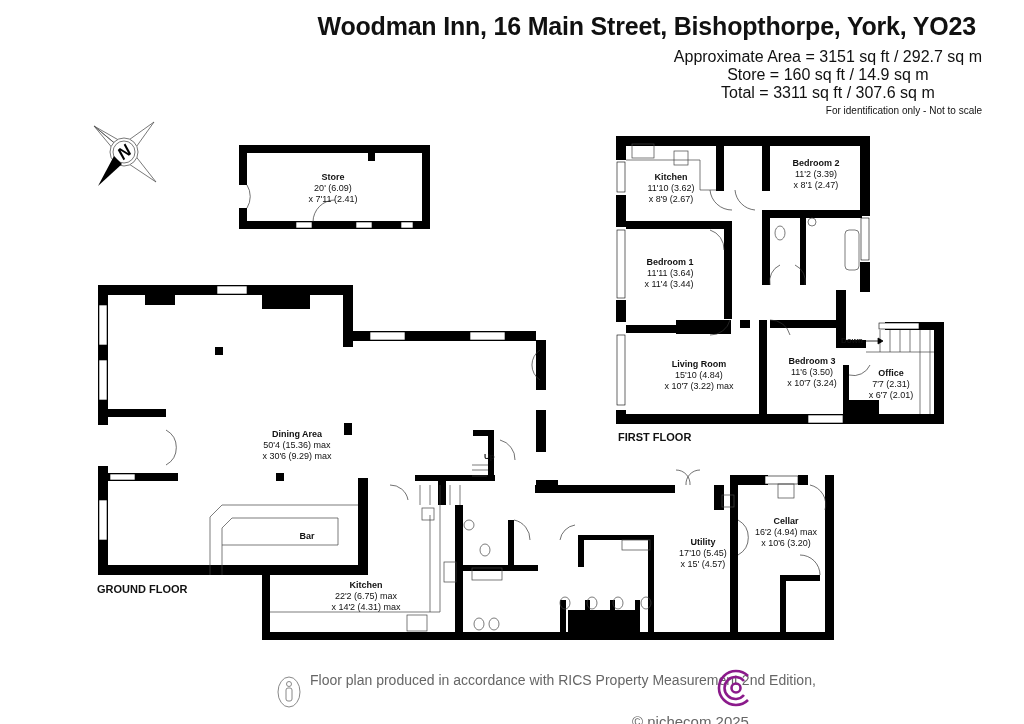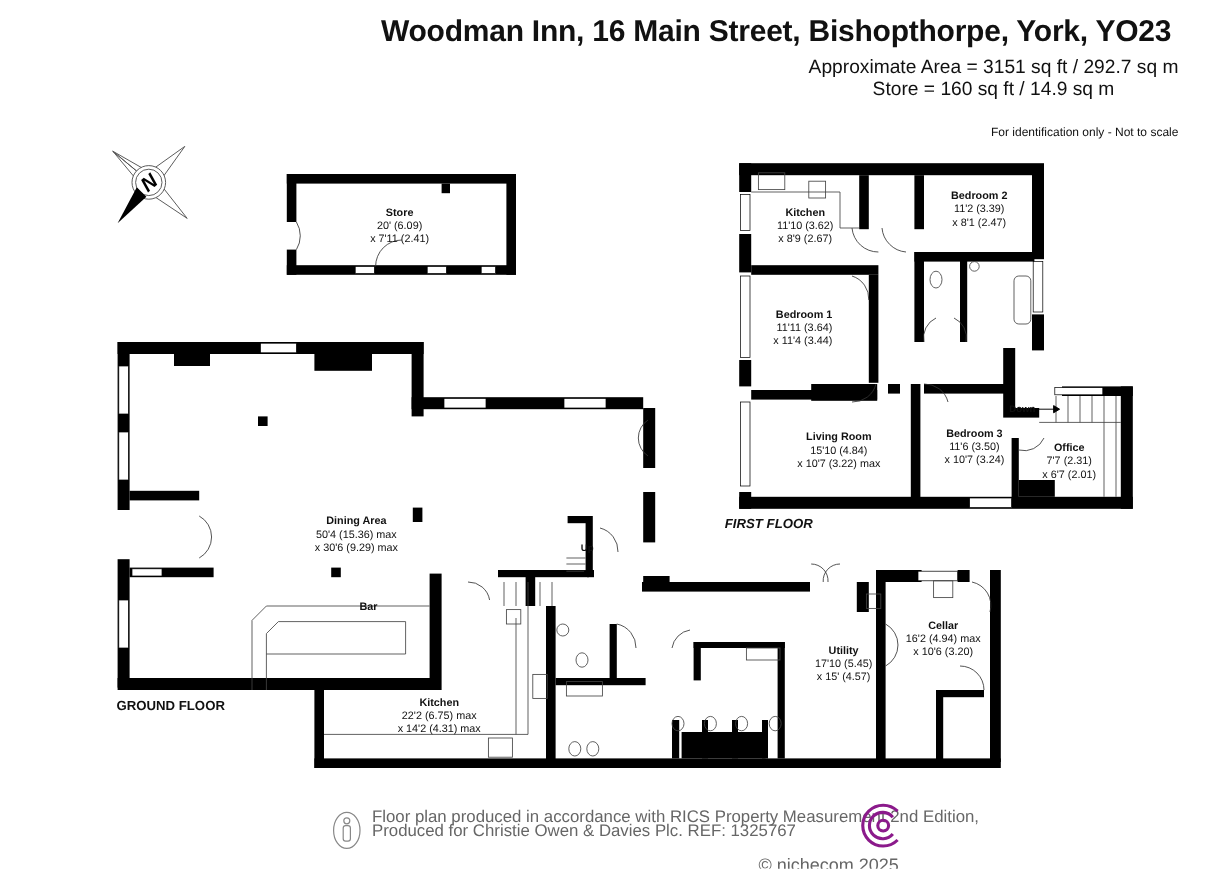--- a/index.html
+++ b/index.html
@@ -18,20 +18,21 @@
   .logo { position: absolute; left: 716px; top: 668px; }
   .compass { position: absolute; left: 88px; top: 116px; }
 </style>
 </head>
 <body>
 
 <div class="title">Woodman Inn, 16 Main Street, Bishopthorpe, York, YO23</div>
 <div class="areas">
   <div>Approximate Area = 3151 sq ft / 292.7 sq m</div>
   <div>Store = 160 sq ft / 14.9 sq m</div>
+  <div>Total = 3311 sq ft / 307.6 sq m</div>
 </div>
 <div class="note">For identification only - Not to scale</div>
 
 <svg class="compass" width="72" height="72" viewBox="0 0 72 72">
   <g stroke="#555" stroke-width="0.8" fill="none">
     <polygon points="6,10 30,30 36,36 30,30"></polygon>
     <line x1="6" y1="10" x2="34" y2="26"></line>
       <line x1="6" y1="10" x2="26" y2="34"></line>
     <line x1="66" y1="6" x2="38" y2="26"></line>
       <line x1="66" y1="6" x2="46" y2="34"></line>
@@ -232,21 +233,21 @@
 </svg>
 
 <div class="lbl" style="left:333px; top:172px;">
   <span class="nm">Store</span>
   <span>20' (6.09)</span><br><span>x 7'11 (2.41)</span>
 </div>
 <div class="lbl" style="left:297px; top:405px;margin-top:24px;">
   <span class="nm">Dining Area</span>
   <span>50'4 (15.36) max</span><br><span>x 30'6 (9.29) max</span>
 </div>
-<div class="lbl" style="left:295px; top:500px;padding-left:24px;">
+<div class="lbl" style="left:295px; top:531px;padding-left:24px;">
   <span class="nm" style="font-weight:bold;">Bar</span>
 </div>
 <div class="lbl" style="left:366px; top:580px;">
   <span class="nm">Kitchen</span>
   <span>22'2 (6.75) max</span><br><span>x 14'2 (4.31) max</span>
 </div>
 <div class="lbl" style="left:703px; top:537px;">
   <span class="nm">Utility</span>
   <span>17'10 (5.45)</span><br><span>x 15' (4.57)</span>
 </div>
@@ -276,30 +277,29 @@
 </div>
 <div class="lbl" style="left:891px; top:368px;">
   <span class="nm">Office</span>
   <span>7'7 (2.31)</span><br><span>x 6'7 (2.01)</span>
 </div>
 
 <div class="small" style="left:484px; top:452px;">Up</div>
 <div class="small" style="left:841px; top:336px;">Down</div>
 
 <div class="floor" style="left:97px; top:583px;">GROUND FLOOR</div>
-<div class="floor" style="left:604px; top:431px;font-style:italic;">FIRST FLOOR</div>
+<div class="floor" style="left:618px; top:431px;">FIRST FLOOR</div>
 
 <svg class="info-icon" width="26" height="34" viewBox="0 0 26 34">
   <ellipse cx="13" cy="17" rx="11" ry="15" fill="none" stroke="#888" stroke-width="1"></ellipse>
   <circle cx="13" cy="9" r="2.5" fill="none" stroke="#888" stroke-width="1"></circle>
   <rect x="10" y="13" width="6" height="13" rx="2" fill="none" stroke="#888" stroke-width="1"></rect>
 </svg>
 <div class="footer">
   <div>Floor plan produced in accordance with RICS Property Measurement 2nd Edition,</div>
-  <div>Produced for Christie Owen &amp; Davies Plc.   REF: 1325767</div>
 </div>
 <div class="copy">© nichecom 2025.</div>
 <svg class="logo" width="40" height="40" viewBox="0 0 40 40">
   <g fill="none" stroke="#8b1a8b" stroke-width="2.6">
     <path d="M32 8 A17 17 0 1 0 32 32"></path>
     <path d="M28 13 A11 11 0 1 0 28 27"></path>
     <circle cx="20" cy="20" r="4.5"></circle>
   </g>
 </svg>
 

